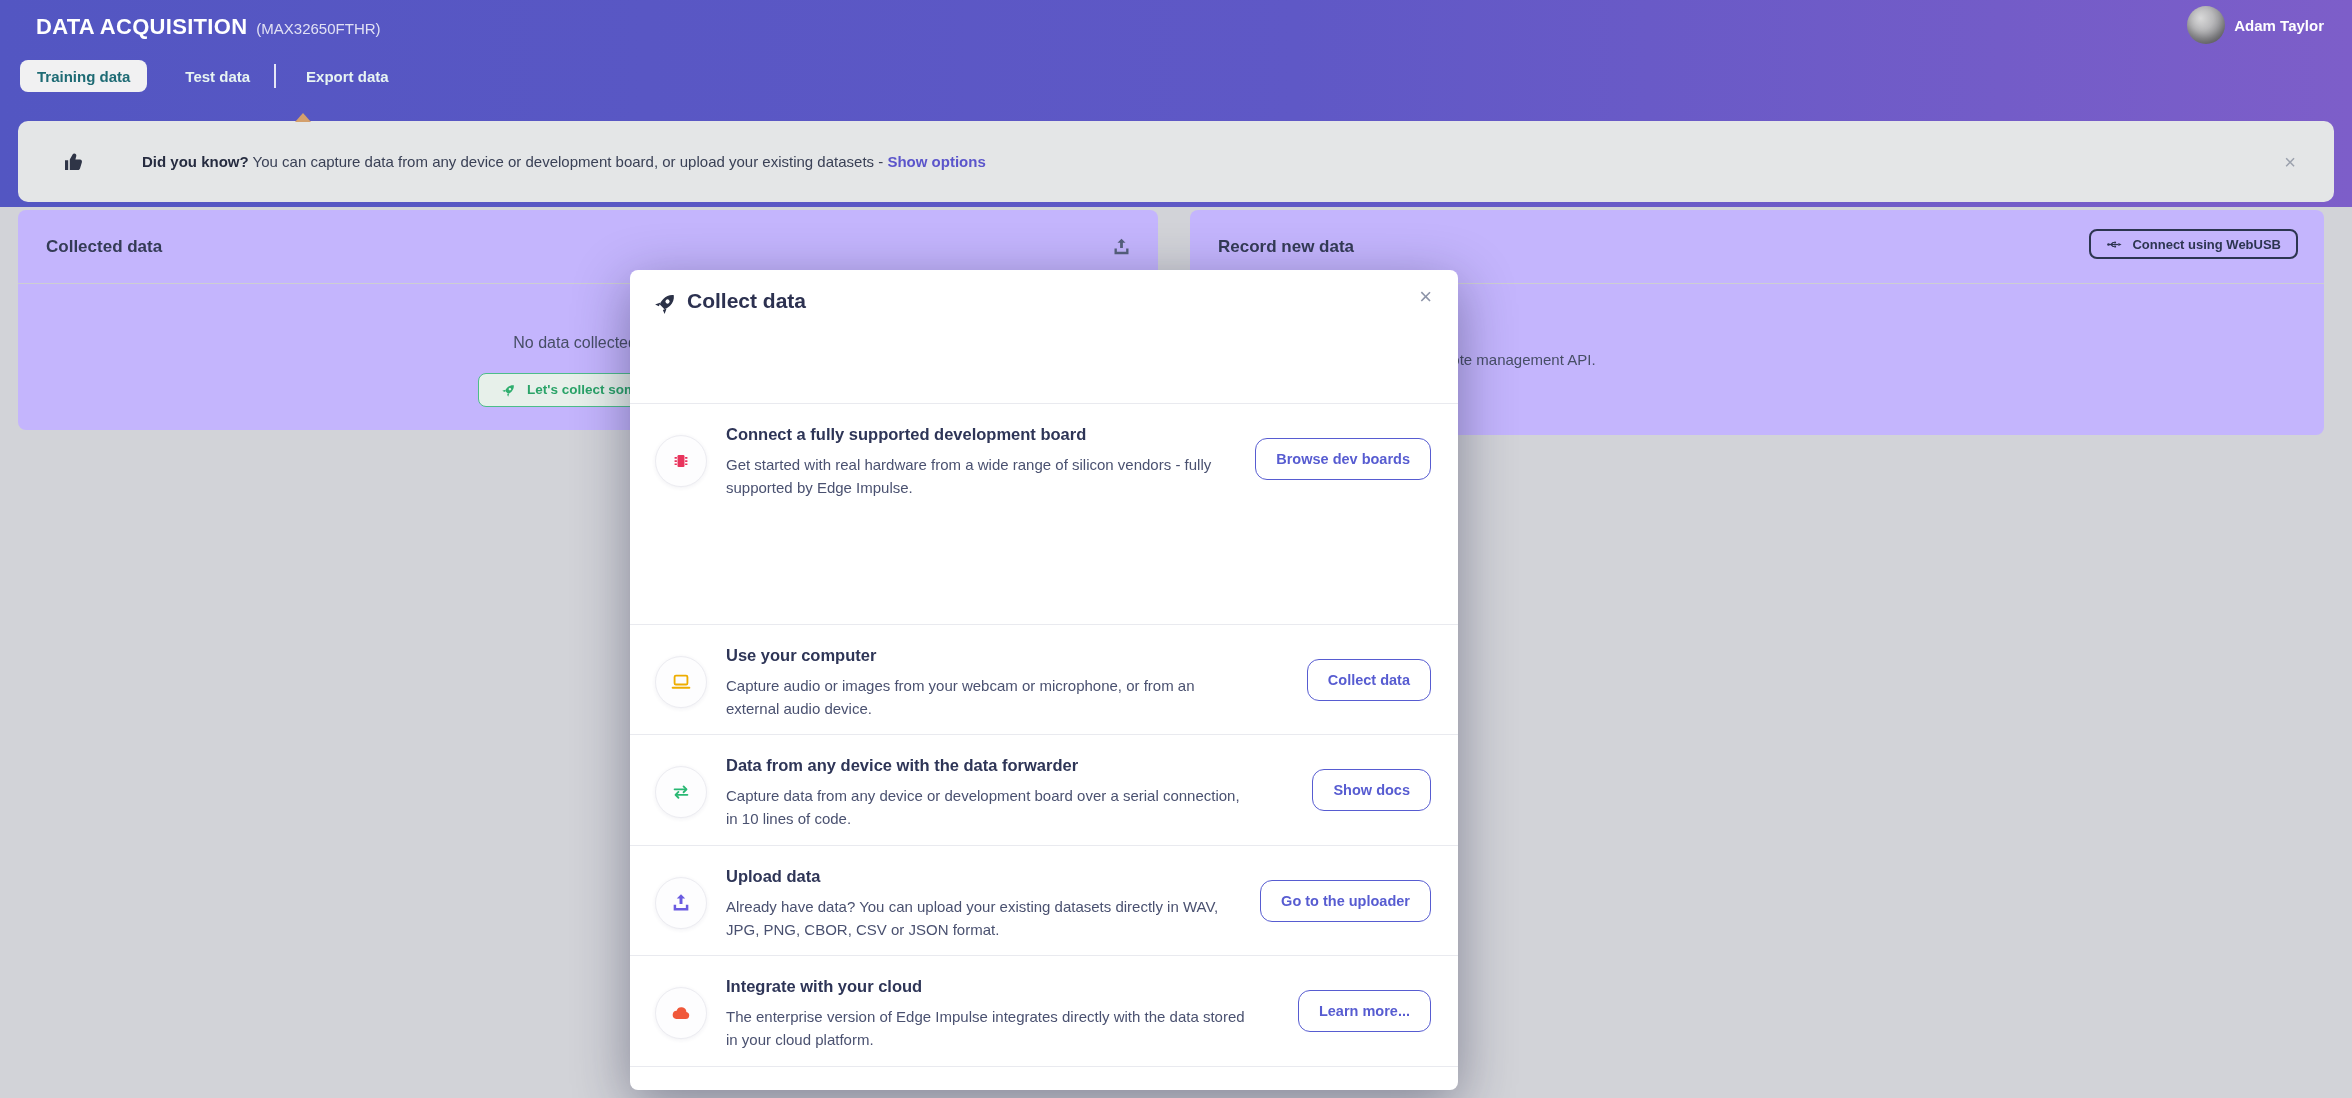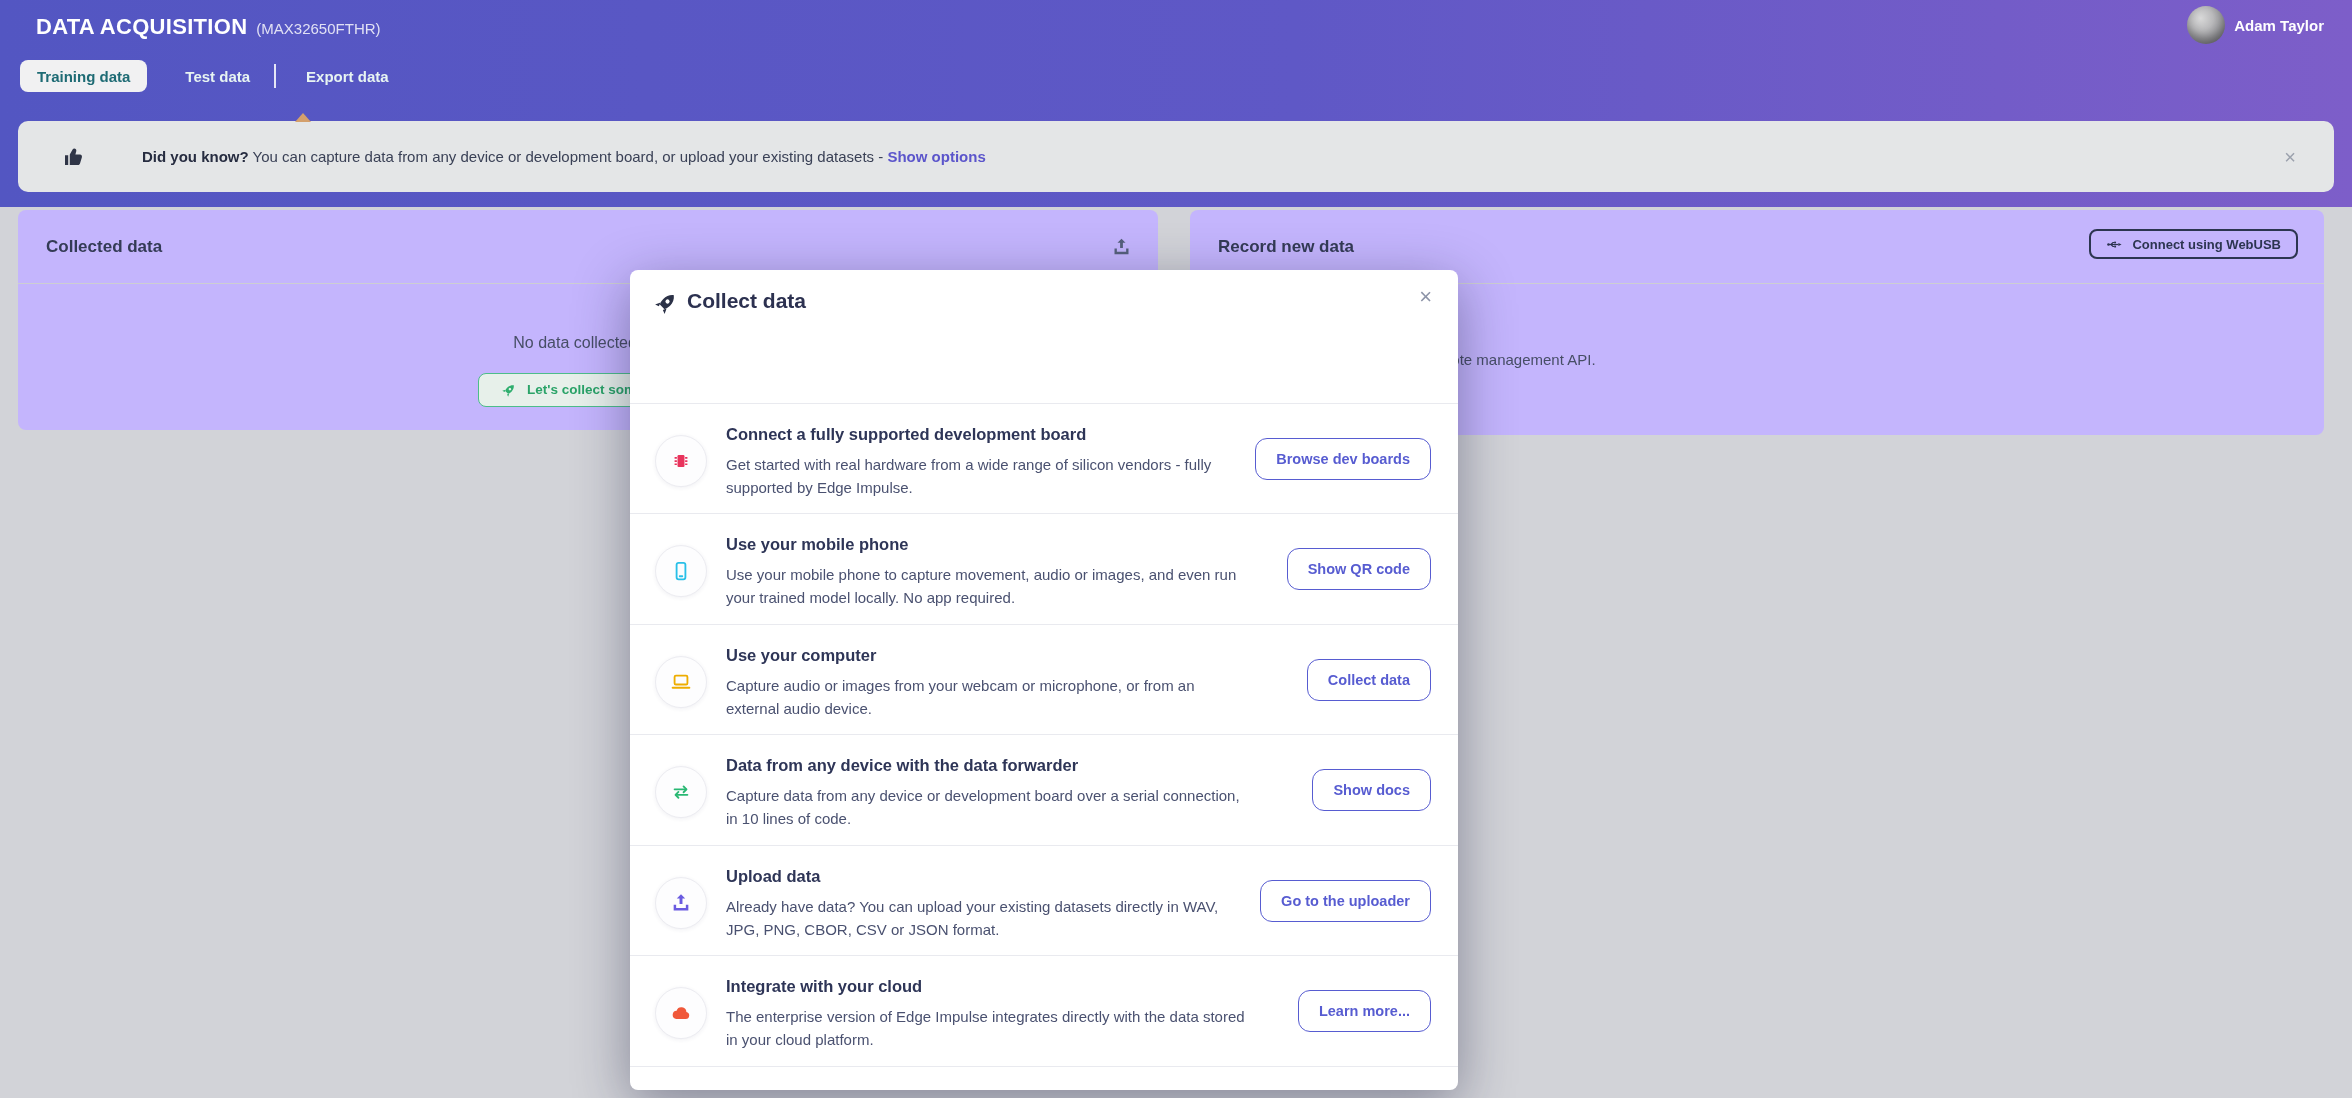--- a/index.html
+++ b/index.html
@@ -16,21 +16,21 @@
     background:radial-gradient(circle at 36% 32%,#d9d9d9 0%,#b9b9bb 35%,#87878b 72%,#66666a 100%);
     box-shadow:inset 0 -6px 10px rgba(0,0,0,.25);}
   .user-name{color:#ffffff;font-size:15px;font-weight:bold;}
 
   .tabs{position:absolute;left:20px;top:60px;display:flex;align-items:center;}
   .tab{height:32px;display:flex;align-items:center;padding:0 14px;color:#e7f4f2;font-size:15px;font-weight:bold;cursor:pointer;}
   .tab.active{background:#f1f1f2;color:#1e6b74;border-radius:8px;padding:0 17px;margin-right:24px;}
   .tab-sep{width:2px;height:24px;background:rgba(255,255,255,.85);margin:0 16px 0 10px;}
 
   
-  .banner{position:absolute;left:18px;top:121px;width:2316px;height:71px;background:#e4e6e7;border-radius:10px;
+  .banner{position:absolute;left:18px;top:121px;width:2316px;height:81px;background:#e4e6e7;border-radius:10px;
     display:flex;align-items:center;}
   .banner-notch{position:absolute;left:277px;top:-8px;width:0;height:0;
     border-left:8px solid transparent;border-right:8px solid transparent;border-bottom:9px solid #d4a06c;}
   .banner-thumb{margin-left:44px;color:#2f3547;display:flex;}
   .banner-text{margin-left:56px;font-size:15px;color:#3a4156;}
   .banner-text b{color:#262c40;}
   .banner-link{color:#5b55cb;font-weight:600;cursor:pointer;}
   .banner-close{position:absolute;right:38px;top:50%;transform:translateY(-50%);color:#9ba1ad;font-size:20px;cursor:pointer;line-height:1;}
 
   
@@ -179,31 +179,20 @@
               <path d="M5 8.5h2.5M5 12h2.5M5 15.5h2.5M16.5 8.5H19M16.5 12H19M16.5 15.5H19"></path>
             </g>
             <rect x="8.2" y="5.5" width="7.6" height="13" rx="1.2" fill="currentColor"></rect>
           </svg>
       </div>
       <div class="mrow-title">Connect a fully supported development board</div>
       <div class="mrow-desc">Get started with real hardware from a wide range of silicon vendors - fully supported by Edge Impulse.</div>
       <button class="mrow-btn">Browse dev boards</button>
     </div>
 
-    <div class="mrow" style="top:243px">
-      <div class="mrow-icon ic-cyan">
-        <svg width="22" height="22" viewBox="0 0 24 24" fill="none">
-            <rect x="7.2" y="3" width="9.6" height="18" rx="2.2" stroke="currentColor" stroke-width="2"></rect>
-            <path d="M10.6 17.6h2.8" stroke="currentColor" stroke-width="2" stroke-linecap="round"></path>
-          </svg>
-      </div>
-      <div class="mrow-title">Use your mobile phone</div>
-      <div class="mrow-desc">Use your mobile phone to capture movement, audio or images, and even run your trained model locally. No app required.</div>
-      <button class="mrow-btn">Show QR code</button>
-    </div>
 
     <div class="mrow" style="top:354px">
       <div class="mrow-icon ic-yellow">
         <svg width="22" height="22" viewBox="0 0 24 24" fill="none">
             <rect x="5" y="5" width="14" height="9.6" rx="1.4" stroke="currentColor" stroke-width="2"></rect>
             <path d="M3 18.2h18" stroke="currentColor" stroke-width="2.4" stroke-linecap="round"></path>
           </svg>
       </div>
       <div class="mrow-title">Use your computer</div>
       <div class="mrow-desc">Capture audio or images from your webcam or microphone, or from an external audio device.</div>

